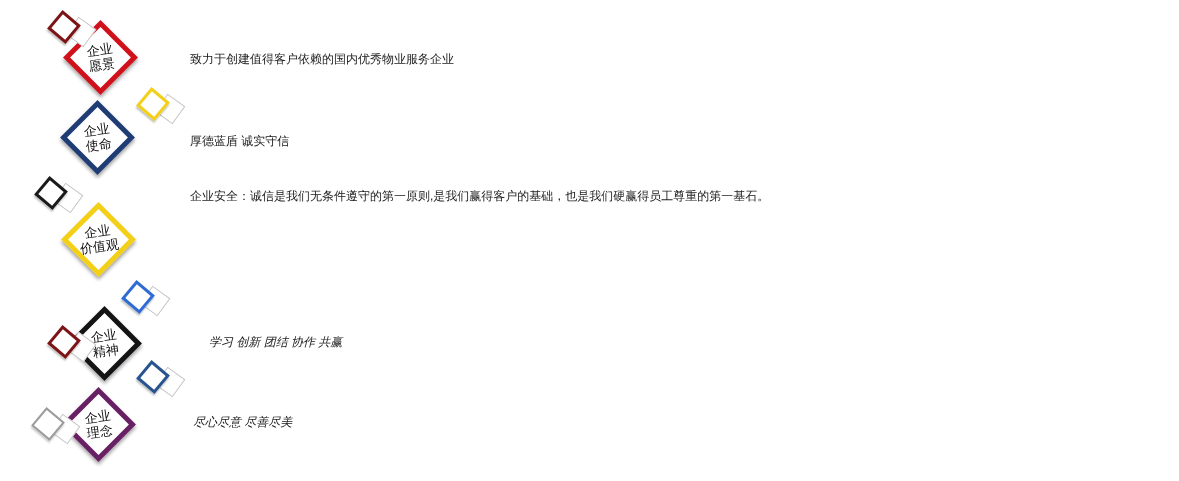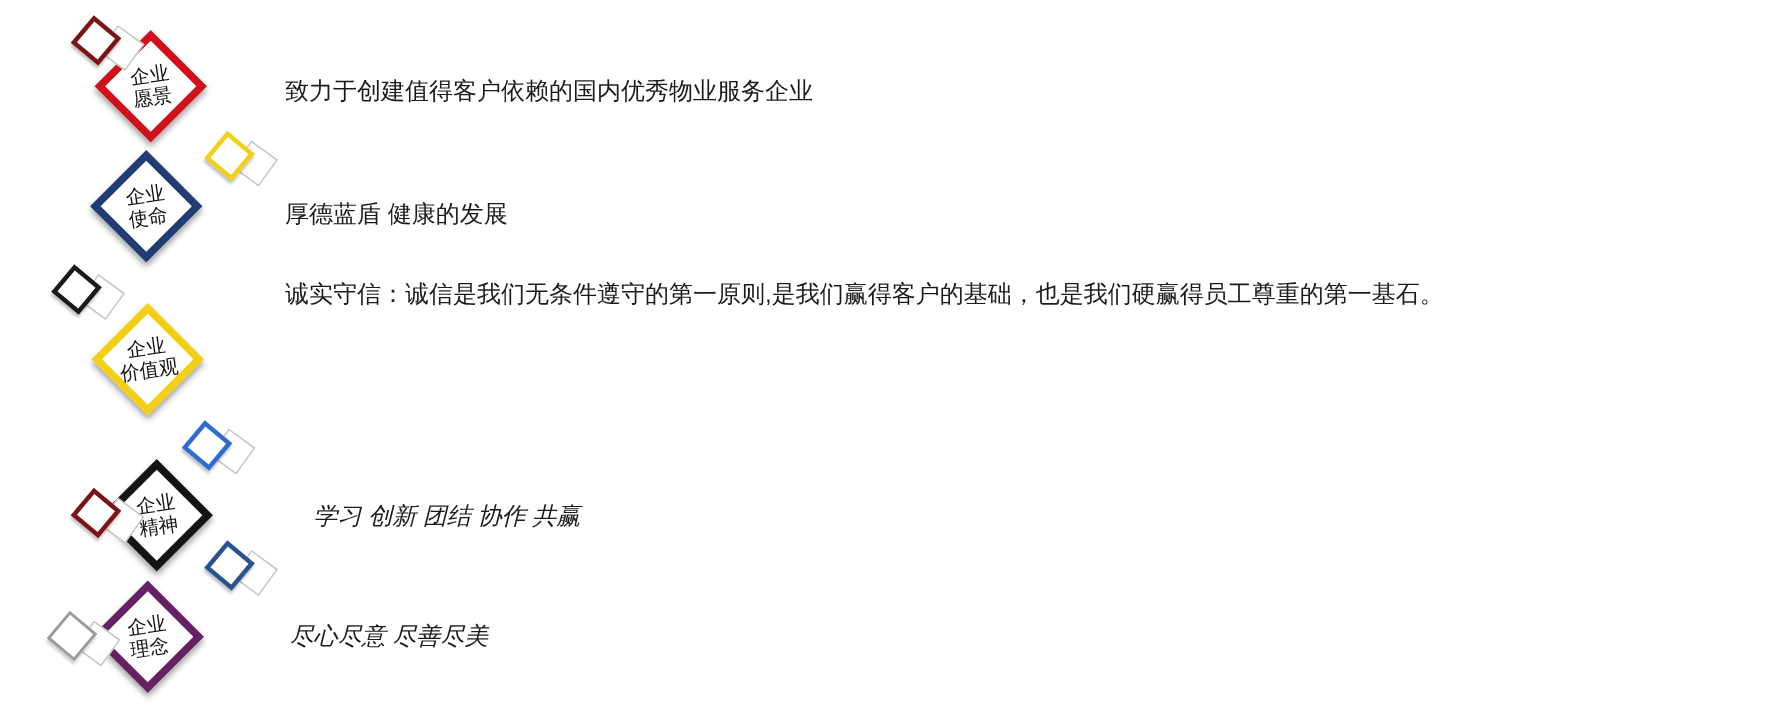--- a/index.html
+++ b/index.html
@@ -33,21 +33,21 @@
 
   .dA1{left:52px;top:15px;}   .dA2{left:70px;top:21px;}
   .dB1{left:141px;top:92px;}  .dB2{left:159px;top:98px;}
   .dC1{left:39px;top:181px;}  .dC2{left:57px;top:187px;}
   .dD1{left:126px;top:285px;} .dD2{left:144px;top:290px;}
   .dE1{left:52px;top:330px;}  .dE2{left:70px;top:336px;}
   .dF1{left:141px;top:365px;} .dF2{left:159px;top:371px;}
   .dG1{left:36px;top:412px;}  .dG2{left:54px;top:418px;}
 
   
-  .txt{position:absolute;left:190px;font-size:16px;color:#1b1b1b;white-space:nowrap;}
+  .txt{position:absolute;left:190px;font-size:12px;color:#1b1b1b;white-space:nowrap;}
   .t1{top:51px;}
   .t2{top:133px;}
   .t3{top:183px;line-height:27px;}
   .t4{top:334px;left:193px;font-style:italic;margin-left:16px;}
   .t5{top:414px;left:193px;font-style:italic;}
 </style>
 </head>
 <body>
 
 <div id="stage">
@@ -80,30 +80,30 @@
     </div>
   </div>
   <div class="txt t1">致力于创建值得客户依赖的国内优秀物业服务企业</div>
 
   <div class="badge b2" style="border-color: rgb(31, 60, 116);">
     <div class="badge-label">
       <div>企业</div>
       <div>使命</div>
     </div>
   </div>
-  <div class="txt t2">厚德蓝盾 健康的发展</div>
+  <div class="txt t2">厚德蓝盾 诚实守信</div>
 
   <div class="badge b3" style="border-color: rgb(243, 207, 22);">
     <div class="badge-label">
       <div>企业</div>
       <div>价值观</div>
     </div>
   </div>
   <div class="txt t3">
-    <div>诚实守信：诚信是我们无条件遵守的第一原则,是我们赢得客户的基础，也是我们硬赢得员工尊重的第一基石。</div>
+    <div>企业安全：诚信是我们无条件遵守的第一原则,是我们赢得客户的基础，也是我们硬赢得员工尊重的第一基石。</div>
   </div>
 
   <div class="badge b4" style="border-color: rgb(20, 20, 20);">
     <div class="badge-label">
       <div>企业</div>
       <div>精神</div>
     </div>
   </div>
   <div class="txt t4">学习 创新 团结 协作 共赢</div>
 

